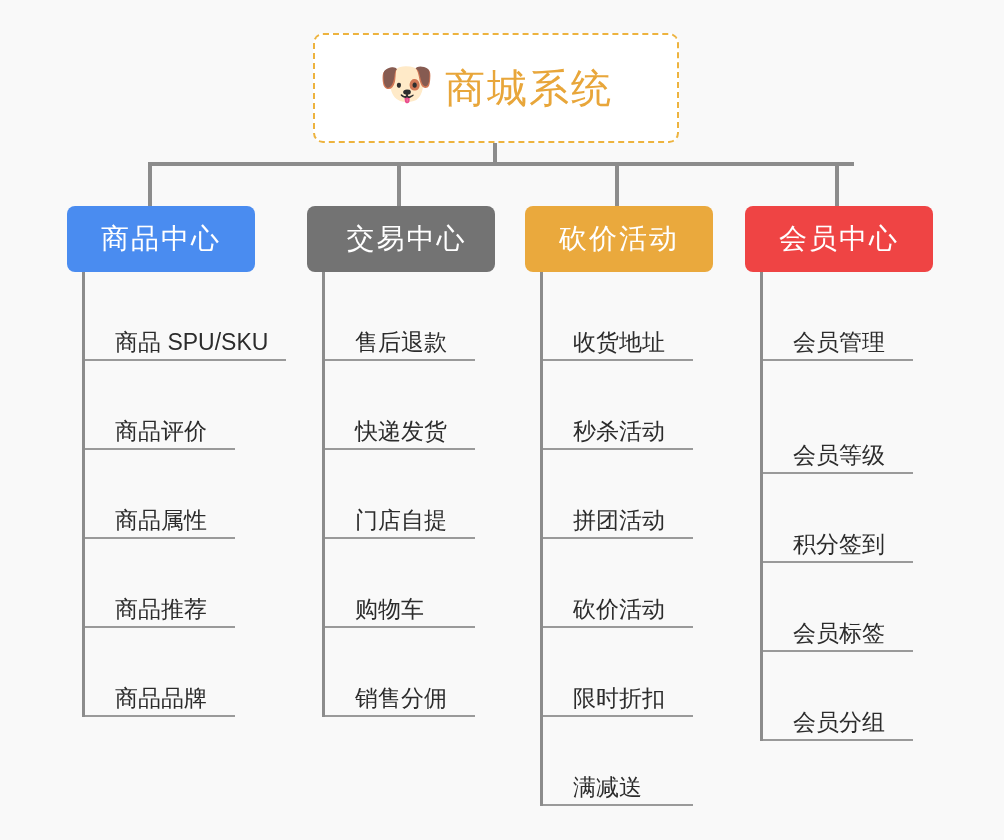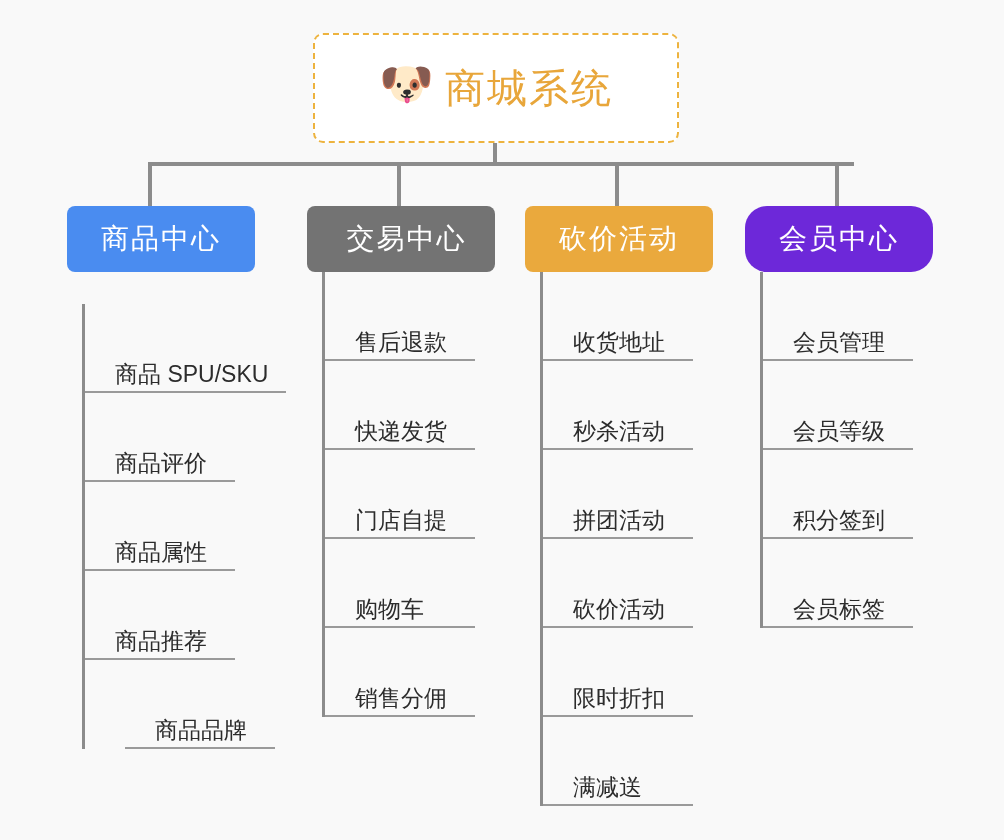--- a/index.html
+++ b/index.html
@@ -134,33 +134,33 @@
       <div class="conn conn-drop" style="left: 615px;"></div>
       <div class="conn conn-drop" style="left: 835px;"></div>
     </div>
 
   <div id="columns">
       <div class="column" style="left: 67px;">
         <div class="cat-box" style="background: rgb(74, 140, 240);">
           <span>商品中心</span>
         </div>
         <div class="leaf-list">
-          <div class="leaf" style="width: 201px; margin-top: 32px;">
+          <div class="leaf" style="width: 201px;">
             <span class="leaf-label">商品 SPU/SKU</span>
           </div>
           <div class="leaf" style="width: 150px;">
             <span class="leaf-label">商品评价</span>
           </div>
           <div class="leaf" style="width: 150px;">
             <span class="leaf-label">商品属性</span>
           </div>
           <div class="leaf" style="width: 150px;">
             <span class="leaf-label">商品推荐</span>
           </div>
-          <div class="leaf" style="width: 150px; margin-left: 40px;">
+          <div class="leaf" style="width: 150px;">
             <span class="leaf-label">商品品牌</span>
           </div>
         </div>
       </div>
       <div class="column" style="left: 307px;">
         <div class="cat-box" style="background: #737373; padding-left: 11px;">
           <span>交易中心</span>
         </div>
         <div class="leaf-list">
           <div class="leaf" style="width: 150px;">
@@ -199,33 +199,36 @@
           </div>
           <div class="leaf" style="width: 150px;">
             <span class="leaf-label">限时折扣</span>
           </div>
           <div class="leaf" style="width: 150px;">
             <span class="leaf-label">满减送</span>
           </div>
         </div>
       </div>
       <div class="column" style="left: 745px;">
-        <div class="cat-box" style="background: #6d28d9; border-radius: 22px;">
+        <div class="cat-box" style="background: #ef4444;">
           <span>会员中心</span>
         </div>
         <div class="leaf-list">
           <div class="leaf" style="width: 150px;">
             <span class="leaf-label">会员管理</span>
           </div>
-          <div class="leaf" style="width: 150px;">
+          <div class="leaf" style="width: 150px; margin-top: 24px;">
             <span class="leaf-label">会员等级</span>
           </div>
           <div class="leaf" style="width: 150px;">
             <span class="leaf-label">积分签到</span>
           </div>
           <div class="leaf" style="width: 150px;">
             <span class="leaf-label">会员标签</span>
           </div>
+          <div class="leaf" style="width: 150px;">
+            <span class="leaf-label">会员分组</span>
+          </div>
         </div>
       </div>
     </div>
 
 </div>
 
 </body></html>

